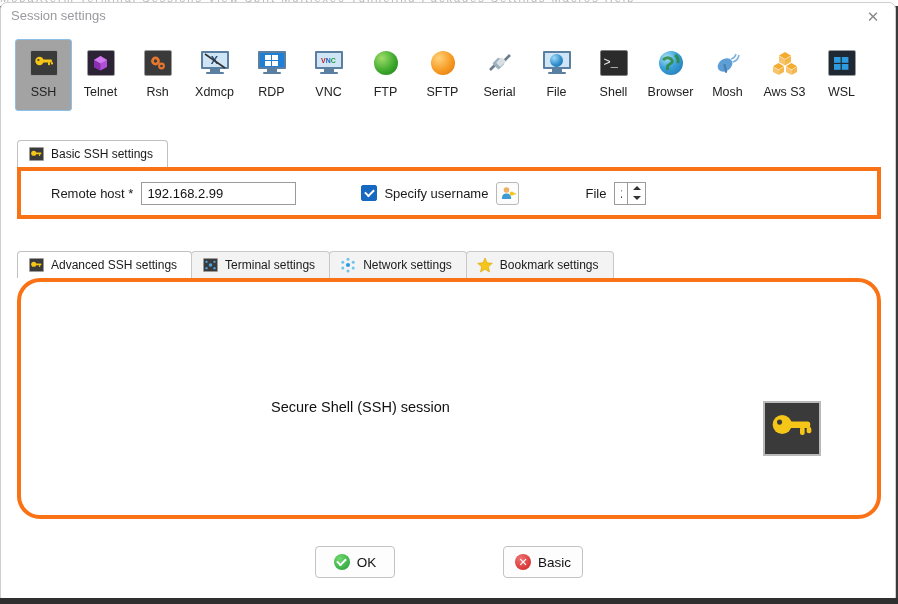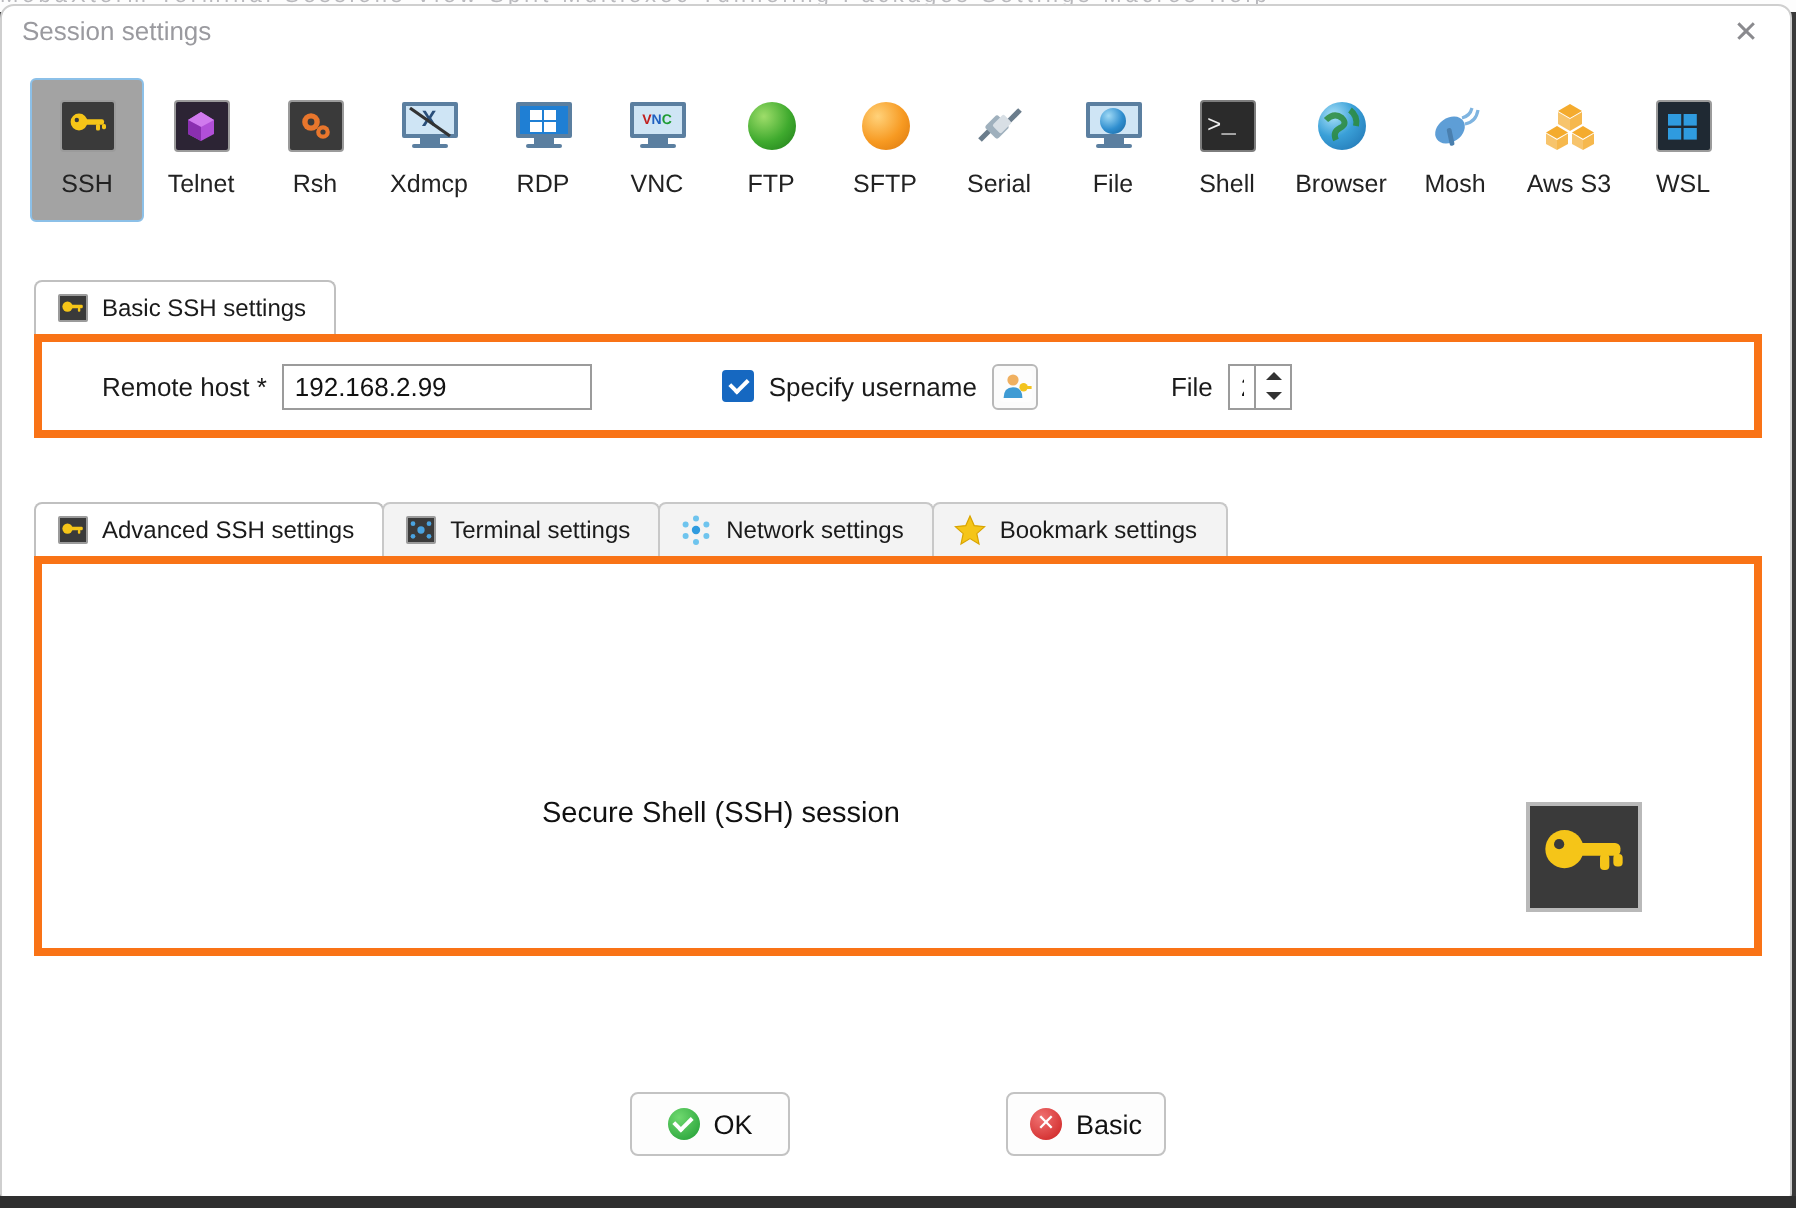--- a/index.html
+++ b/index.html
@@ -159,21 +159,21 @@
     flex:1;display:flex;align-items:center;justify-content:center;
   }
   .spin .arw .tri{width:0;height:0;border-left:4px solid transparent;border-right:4px solid transparent;}
   .spin .up .tri{border-bottom:4px solid #333;}
   .spin .dn .tri{border-top:4px solid #333;}
 
   
   .group2{
     position:absolute;left:16px;top:247px;width:864px;height:268px;
   }
-  .group2 .panel{height:200px;position:relative;}
+  .group2 .panel{height:241px;position:relative;border-radius:23px;}
   .session-label{
     position:absolute;left:250px;top:117px;font-size:14.5px;color:#111;
   }
   .key-tile{
     position:absolute;left:742px;top:119px;
     width:58px;height:55px;background:#3a3a3a;border:2px solid #b9b9b9;
     display:flex;align-items:center;justify-content:center;box-sizing:border-box;
   }
 
   

